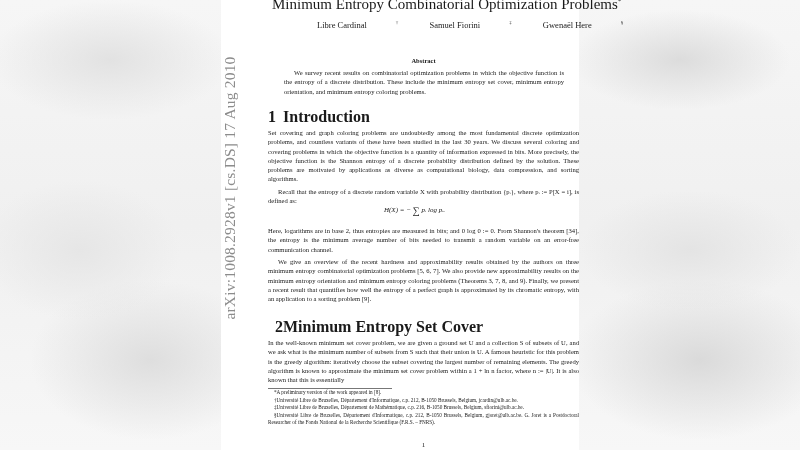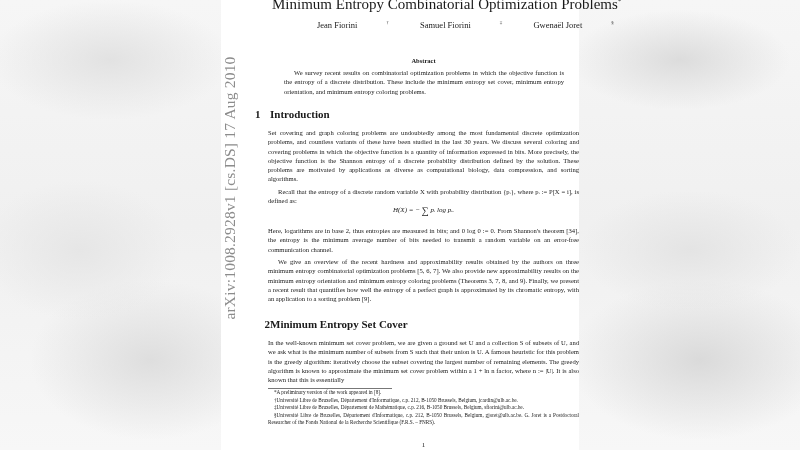--- a/index.html
+++ b/index.html
@@ -65,37 +65,37 @@
     .abstract-body {
       position: absolute;
       top: 68px; left: 284px; width: 280px;
       font-size: 6.6px;
       line-height: 9.3px;
       text-align: justify;
       text-indent: 10px;
     }
     .section-heading {
       position: absolute;
-      left: 255px;
-      font-size: 11px;
+      left: 268px;
+      font-size: 16px;
       font-weight: bold;
       white-space: nowrap;
     }
     .section-heading .num { display: inline-block; width: 15px; }
     .para {
       position: absolute;
       left: 268px; width: 311px;
       font-size: 6.6px;
       line-height: 9.3px;
       text-align: justify;
     }
     .para.indent { text-indent: 10px; }
     .equation {
       position: absolute;
-      top: 205px; left: 268px; width: 311px;
+      top: 205px; left: 259px; width: 311px;
       text-align: center;
       font-size: 7px;
       font-style: italic;
     }
     .equation .sum { font-style: normal; font-size: 10px; vertical-align: -2px; }
     .footnote-rule {
       position: absolute;
       top: 388px; left: 268px;
       width: 124px; height: 0;
       border-top: 0.6px solid #777;
@@ -119,23 +119,23 @@
 
 <div class="backdrop"></div>
 
 <div class="page"></div>
 
 <div class="arxiv-stamp">arXiv:1008.2928v1  [cs.DS]  17 Aug 2010</div>
 
 <div class="title"><span>Minimum Entropy Combinatorial Optimization Problems</span><sup>*</sup></div>
 
 <div class="authors">
-  <span><span>Jean Fiorini</span><sup>†</sup></span>
+  <span><span>Libre Cardinal</span><sup>†</sup></span>
   <span><span>Samuel Fiorini</span><sup>‡</sup></span>
-  <span><span>Gwenaël Joret</span><sup>§</sup></span>
+  <span><span>Gwenaël Here</span><sup>§</sup></span>
 </div>
 
 <div class="abstract-title">Abstract</div>
 <div class="abstract-body">We survey recent results on combinatorial optimization problems in which the objective function is the entropy of a discrete distribution. These include the minimum entropy set cover, minimum entropy orientation, and minimum entropy coloring problems.</div>
 
 <div class="section-heading" style="top:108px;">
   <span class="num">1</span><span>Introduction</span>
 </div>
 
 <div class="para" style="top:128px;">Set covering and graph coloring problems are undoubtedly among the most fundamental discrete optimization problems, and countless variants of these have been studied in the last 30 years. We discuss several coloring and covering problems in which the objective function is a quantity of information expressed in bits. More precisely, the objective function is the Shannon entropy of a discrete probability distribution defined by the solution. These problems are motivated by applications as diverse as computational biology, data compression, and sorting algorithms.</div>

